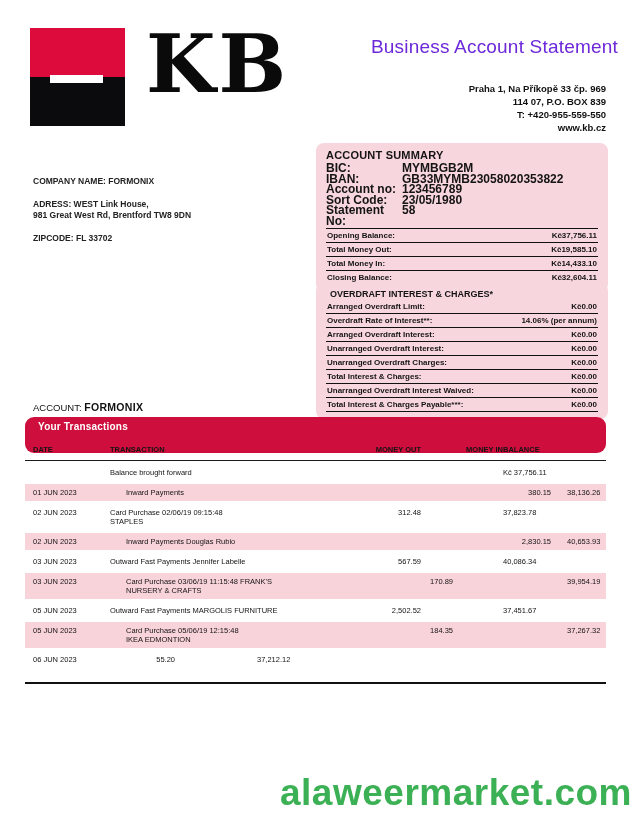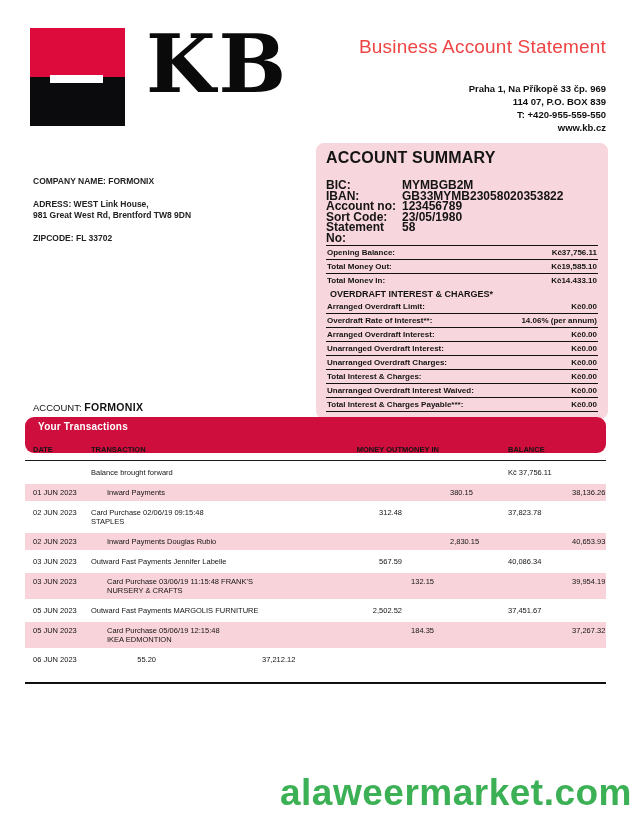--- a/index.html
+++ b/index.html
@@ -13,38 +13,38 @@
   .logo-red{position:absolute;left:0;top:0;width:100%;height:50%;background:#dd0b3c;}
   .logo-black{position:absolute;left:0;top:50%;width:100%;height:50%;background:#0b0b0d;}
   .logo-bar{position:absolute;left:20px;top:47px;width:53px;height:8px;background:#ffffff;}
   .wordmark{
     position:absolute;left:146px;top:24px;
     font-family:"DejaVu Serif","Liberation Serif",serif;
     font-weight:bold;font-size:80px;line-height:80px;letter-spacing:3px;color:#0a0a0a;
   }
   
   .doc-title{
-    position:absolute;right:33px;top:36px;
-    font-size:19px;color:#ef4444;letter-spacing:.2px;margin-left:20px;
+    position:absolute;right:21px;top:36px;
+    font-size:19px;color:#6d28d9;letter-spacing:.2px;margin-left:20px;
   }
   .bank-address{
     position:absolute;right:33px;top:82px;text-align:right;
     font-size:9.5px;font-weight:bold;line-height:13px;color:#111;
   }
   
   .company{position:absolute;left:33px;top:176px;font-size:8.5px;font-weight:bold;line-height:11px;color:#222;}
   .company .gap{height:12px;}
   
   .pinkbox{
     position:absolute;left:316px;width:292px;background:#f8d6dd;
     border-radius:8px;box-sizing:border-box;padding:6px 10px 7px 10px;
   }
   .box-summary{top:143px;}
   .box-overdraft{top:283px;}
-  .box-summary .box-title{font-size:16px;font-weight:bold;letter-spacing:.2px;margin-bottom:13px;}
+  .box-summary .box-title{font-size:11px;font-weight:bold;letter-spacing:.2px;margin-bottom:2px;}
   .box-overdraft .box-title{font-size:9px;font-weight:bold;margin-bottom:1px;padding-left:4px;}
   .info-row{display:flex;font-size:12px;font-weight:bold;line-height:10.5px;}
   .info-row .lbl{width:76px;flex:none;}
   .rule-rows{margin-top:2px;border-top:1.5px solid #111;}
   .rule-row{
     display:flex;justify-content:space-between;
     font-size:8px;font-weight:bold;line-height:10px;
     padding:1.5px 1px;border-bottom:1.5px solid #111;
   }
   .box-overdraft .rule-row{border-bottom:1.4px solid #111;}
@@ -55,24 +55,24 @@
     position:absolute;left:25px;top:417px;width:581px;height:36px;
     background:#ce0f3d;border-radius:9px;box-sizing:border-box;
     color:#fff;font-weight:bold;font-size:10px;line-height:19px;padding-left:13px;
     letter-spacing:.2px;
   }
   .txn-table{position:absolute;left:25px;top:441px;width:581px;font-size:7.5px;}
   .trow{display:flex;padding:4px 0 4px 8px;box-sizing:border-box;line-height:9px;}
   .thead{font-weight:bold;padding-bottom:6px;border-bottom:1px solid #1a1a1a;}
   .body-rows .trow{margin-top:3px;}
   .trow.pink{background:#f9d3da;gap:16px;}
-  .c-date{width:58px;flex:none;}
+  .c-date{width:77px;flex:none;}
   .c-desc{width:246px;flex:none;}
   .c-out{width:65px;flex:none;text-align:right;}
-  .c-in{width:106px;flex:none;text-align:left;}
+  .c-in{width:82px;flex:none;text-align:right;}
   .c-bal{width:86px;flex:none;}
   .bottom-line{position:absolute;left:25px;top:682px;width:581px;border-top:2px solid #111;}
   
   .watermark{
     position:absolute;right:7px;top:772px;
     font-size:37px;font-weight:bold;letter-spacing:0.5px;color:#3cb054;
   }
 </style>
 </head>
 <body>
@@ -265,21 +265,21 @@
     <div class="c-in"></div>
     <div class="c-bal">40,086.34</div>
   </div>
 
   <div class="trow pink">
     <div class="c-date">03 JUN 2023</div>
     <div class="c-desc">
       <div>Card Purchase 03/06/19 11:15:48 FRANK'S</div>
       <div>NURSERY &amp; CRAFTS</div>
     </div>
-    <div class="c-out">132.15</div>
+    <div class="c-out">170.89</div>
     <div class="c-in"></div>
     <div class="c-bal">39,954.19</div>
   </div>
 
   <div class="trow">
     <div class="c-date">05 JUN 2023</div>
     <div class="c-desc">
       <div>Outward Fast Payments MARGOLIS FURNITURE</div>
       <div></div>
     </div>

